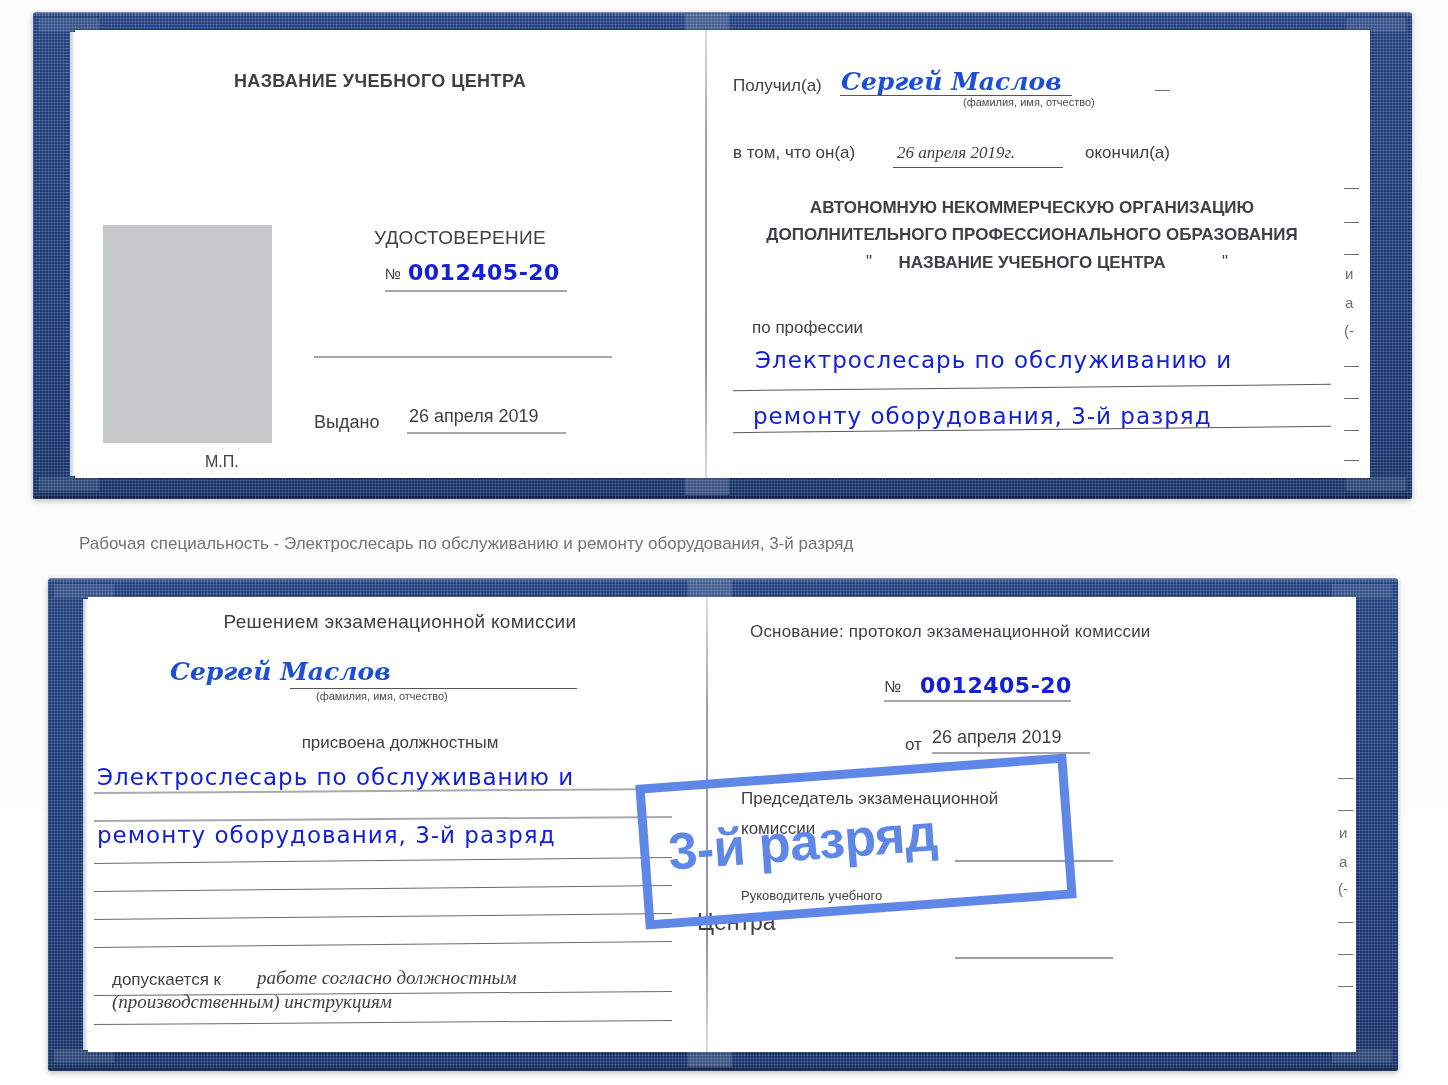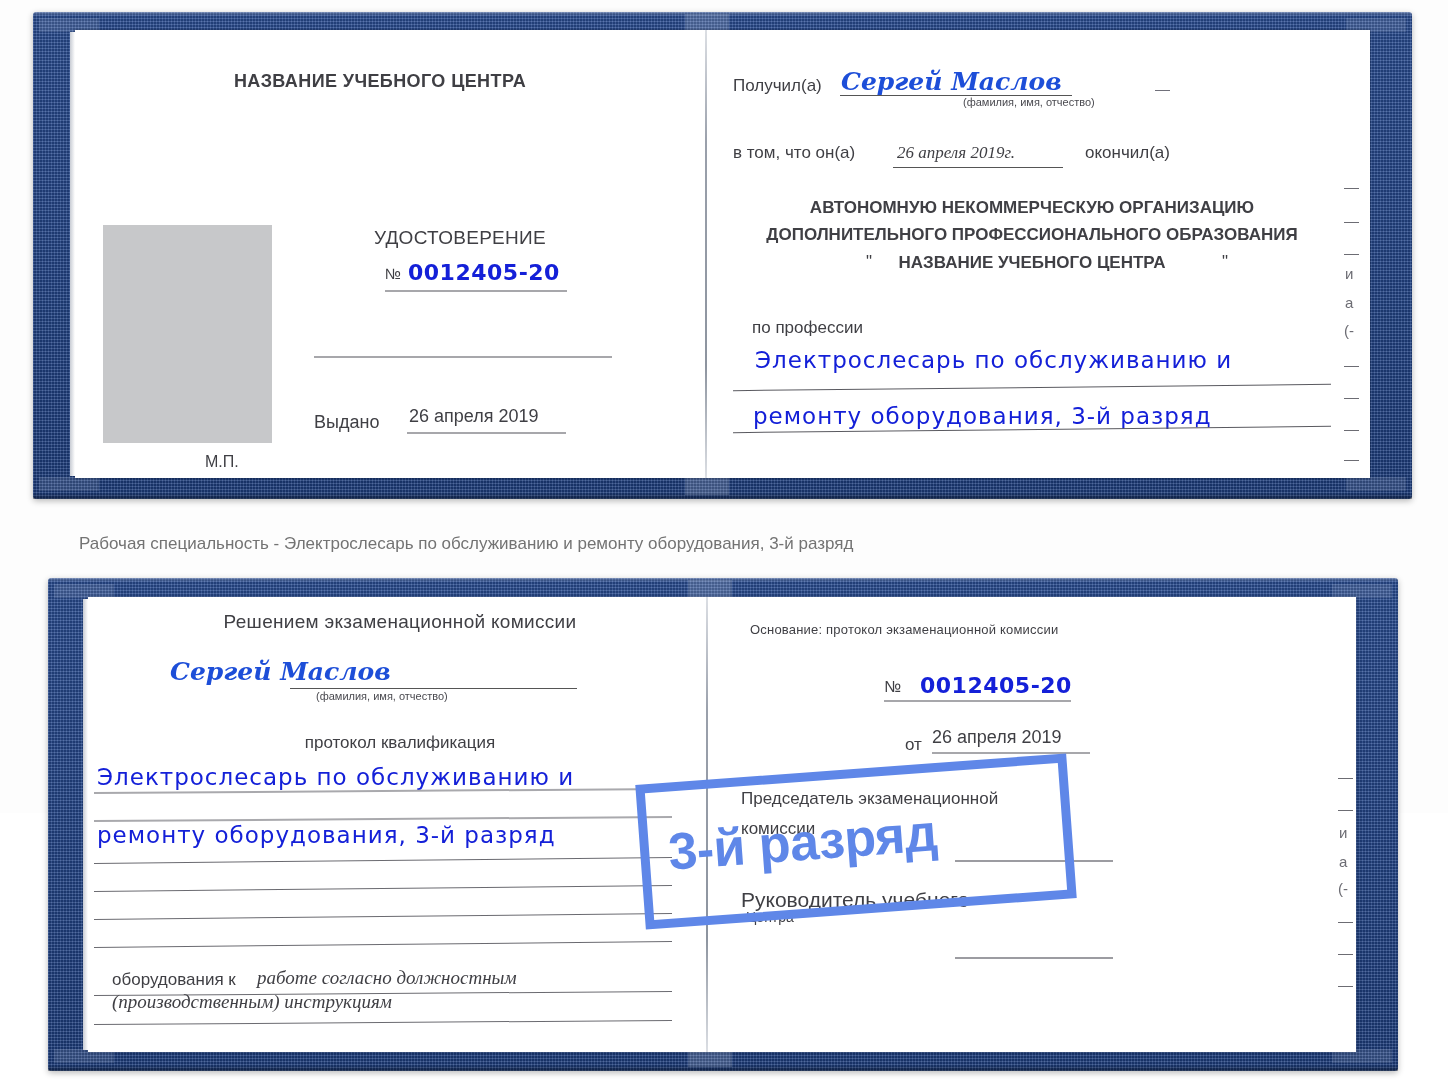--- a/index.html
+++ b/index.html
@@ -181,54 +181,54 @@
   <div class="paper" style="left:88px; top:597px; width:1268px; height:455px;">
     <div class="spine" style="left:618px;"></div>
   </div>
 
   <div class="t center" style="left:120px; top:611px; width:560px; font-size:19px; letter-spacing:.3px;">Решением экзаменационной комиссии</div>
 
   <div class="t hw-script" style="left:170px; top:657px; font-size:25px; font-weight:700;">Сергей Маслов</div>
   <div class="line thin" style="left:290px; top:688px; width:287px; background:#555;"></div>
   <div class="t micro" style="left:316px; top:690px; font-size:11px;">(фамилия, имя, отчество)</div>
 
-  <div class="t center" style="left:120px; top:733px; width:560px; font-size:17px;">протокол квалификация</div>
+  <div class="t center" style="left:120px; top:733px; width:560px; font-size:17px;">присвоена должностным</div>
 
   <div class="t hw" style="left:97px; top:764px; font-size:23px; font-style:normal; letter-spacing:1px;">Электрослесарь по обслуживанию и</div>
   <div class="line" style="left:94px; top:790px; width:578px; height:2px; background:#a9a9ad; transform:rotate(-0.4deg);"></div>
   <div class="line" style="left:94px; top:818px; width:578px; height:2px; background:#a9a9ad; transform:rotate(-0.4deg);"></div>
 
   <div class="t hw" style="left:97px; top:822px; font-size:23px; font-style:normal; letter-spacing:1px;">ремонту оборудования, 3-й разряд</div>
   <div class="line thin" style="left:94px; top:860px; width:578px; background:#6a6a70; transform:rotate(-0.6deg);"></div>
   <div class="line thin" style="left:94px; top:888px; width:578px; background:#6a6a70; transform:rotate(-0.6deg);"></div>
   <div class="line thin" style="left:94px; top:916px; width:578px; background:#6a6a70; transform:rotate(-0.6deg);"></div>
   <div class="line thin" style="left:94px; top:944px; width:578px; background:#6a6a70; transform:rotate(-0.6deg);"></div>
 
-  <div class="t" style="left:112px; top:970px; font-size:17px;">оборудования к</div>
+  <div class="t" style="left:112px; top:970px; font-size:17px;">допускается к</div>
   <div class="t ital-ser" style="left:257px; top:967px; font-size:19px;">работе согласно должностным</div>
   <div class="line thin" style="left:94px; top:993px; width:578px; background:#6a6a70; transform:rotate(-0.4deg);"></div>
   <div class="t ital-ser" style="left:112px; top:991px; font-size:19px;">(производственным) инструкциям</div>
   <div class="line thin" style="left:94px; top:1022px; width:578px; background:#6a6a70; transform:rotate(-0.4deg);"></div>
 
-  <div class="t" style="left:750px; top:622px; font-size:13px; letter-spacing:.2px;">Основание: протокол экзаменационной комиссии</div>
+  <div class="t" style="left:750px; top:622px; font-size:17px; letter-spacing:.2px;">Основание: протокол экзаменационной комиссии</div>
 
   <div class="t" style="left:884px; top:678px; font-size:16px;">№</div>
   <div class="t hw" style="left:920px; top:673px; font-size:22px; font-style:normal; font-weight:600;">0012405-20</div>
   <div class="line" style="left:884px; top:700px; width:187px;"></div>
 
   <div class="t" style="left:905px; top:735px; font-size:17px;">от</div>
   <div class="t" style="left:932px; top:727px; font-size:18px;">26 апреля 2019</div>
   <div class="line" style="left:932px; top:752px; width:158px;"></div>
 
   <div class="t" style="left:741px; top:789px; font-size:17px;">Председатель экзаменационной</div>
   <div class="t" style="left:741px; top:810px; font-size:17px;margin-top:9px;">комиссии</div>
   <div class="line" style="left:955px; top:860px; width:158px; background:#9c9ca1;"></div>
 
-  <div class="t" style="left:741px; top:888px; font-size:21px;">Руководитель учебного</div>
-  <div class="t" style="left:746px; top:909px; font-size:14px;">Центра</div>
+  <div class="t" style="left:741px; top:888px; font-size:13px;">Руководитель учебного</div>
+  <div class="t" style="left:697px; top:909px; font-size:23px;">Центра</div>
   <div class="line" style="left:955px; top:957px; width:158px; background:#9c9ca1;"></div>
 
   <div class="frag" style="left:1338px; top:768px;">—</div>
   <div class="frag" style="left:1338px; top:800px;">—</div>
   <div class="frag" style="left:1339px; top:824px;">и</div>
   <div class="frag" style="left:1339px; top:853px;">а</div>
   <div class="frag" style="left:1338px; top:880px;">(-</div>
   <div class="frag" style="left:1338px; top:912px;">—</div>
   <div class="frag" style="left:1338px; top:944px;">—</div>
   <div class="frag" style="left:1338px; top:976px;">—</div>

